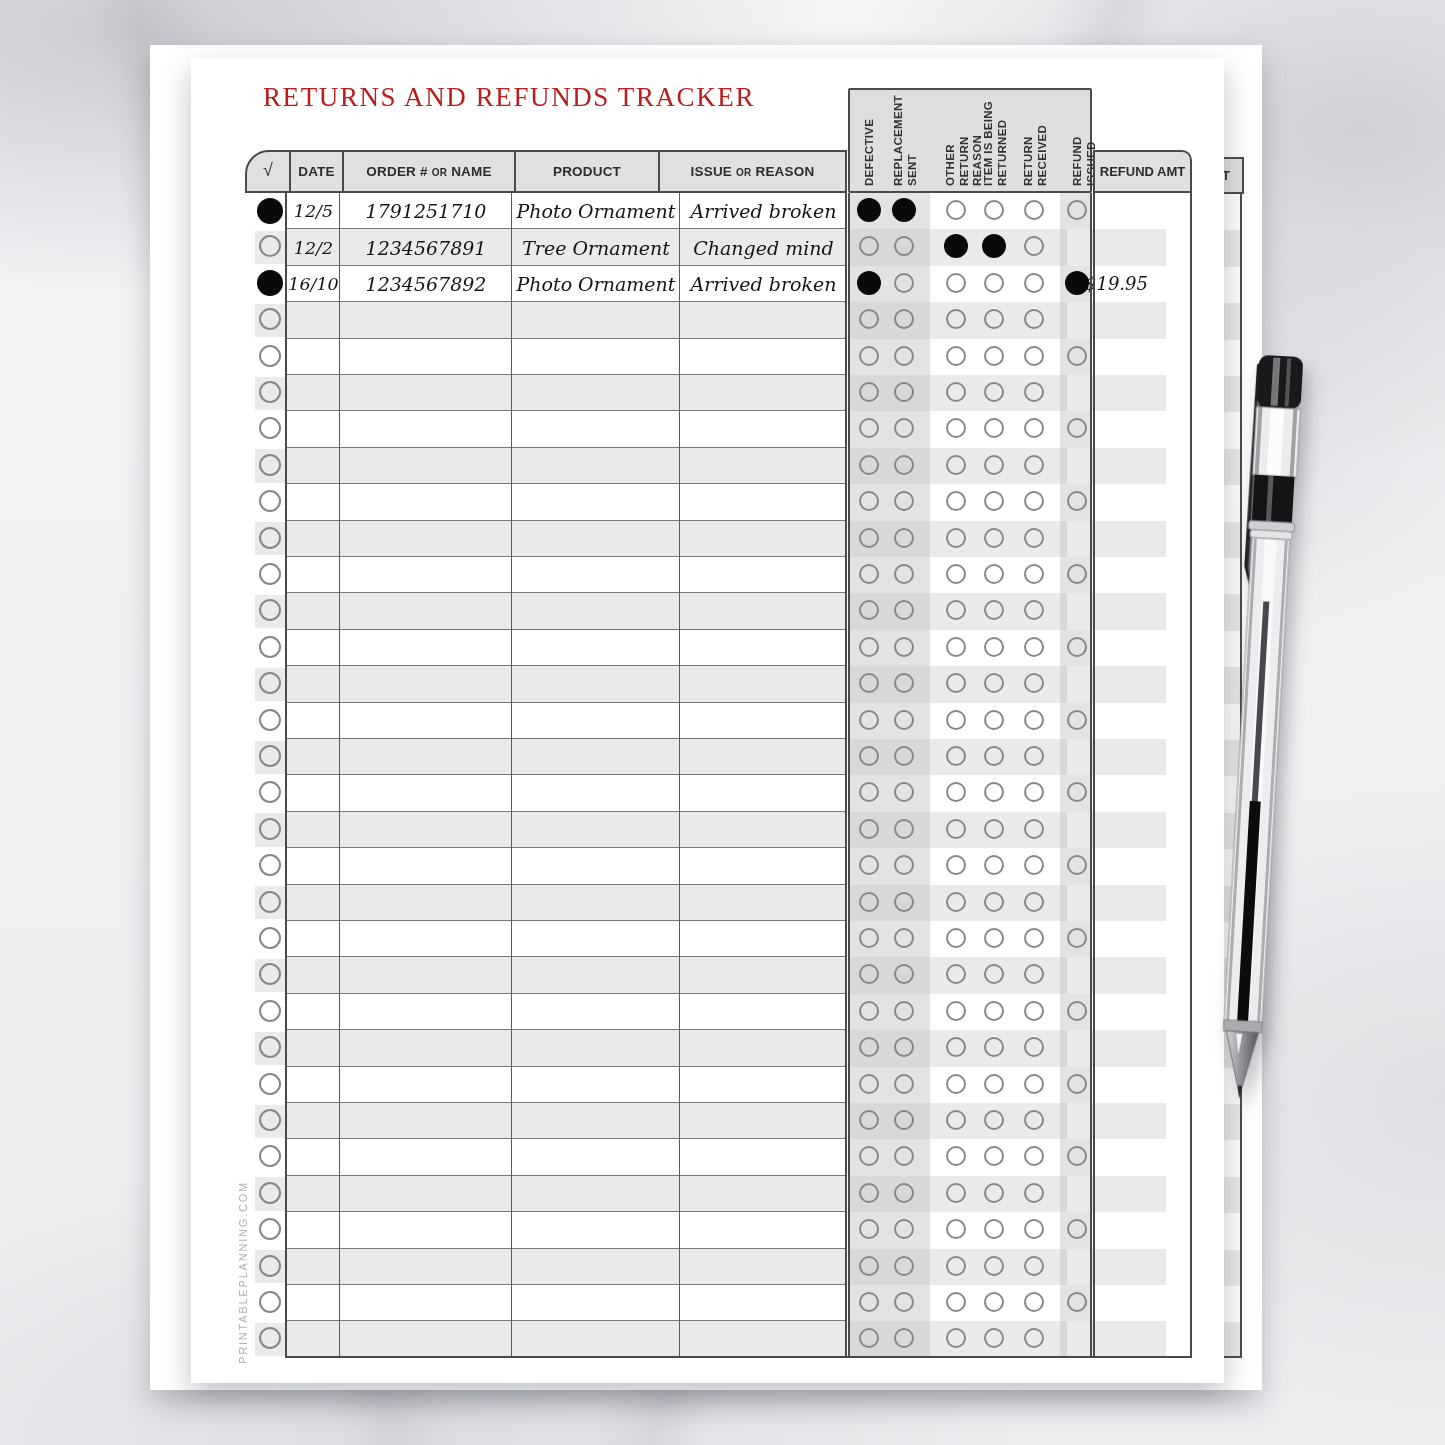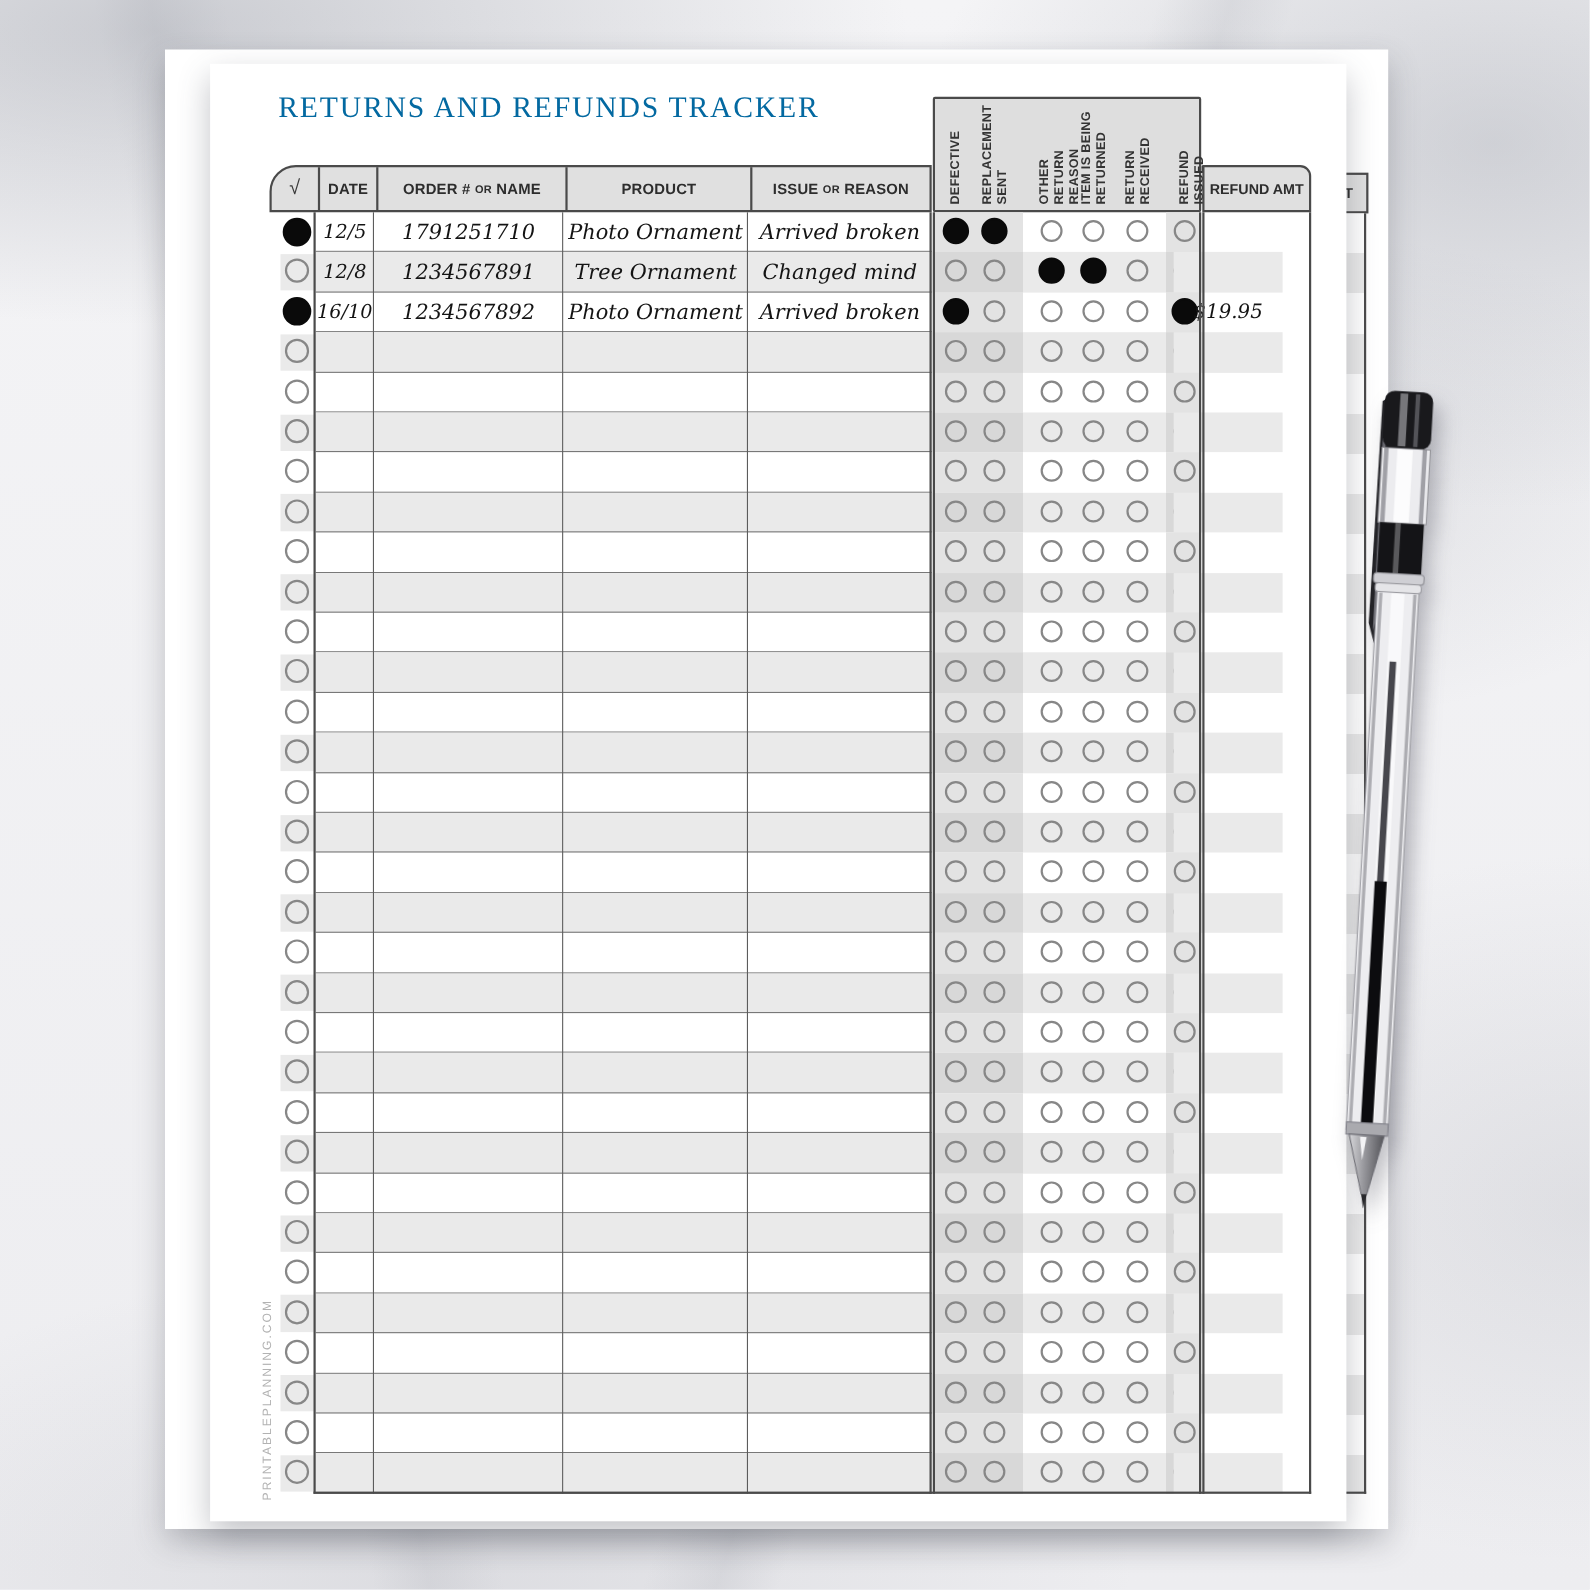--- a/index.html
+++ b/index.html
@@ -24,39 +24,39 @@
 
   
   .bp-hcell{position:absolute;left:1066px;top:112px;width:28px;height:37px;box-sizing:border-box;
     background:#e0e0e0;border:2px solid #4a4a4a;display:flex;align-items:center;padding-left:4px;
     font:700 13px "Liberation Sans",sans-serif;color:#2e2e2e;}
   .bp-stripes{position:absolute;left:1040px;top:149px;width:52px;height:1164px;box-sizing:border-box;
     border-right:2px solid #4a4a4a;border-bottom:2px solid #4a4a4a;
     background:repeating-linear-gradient(180deg,#ffffff 0 36.4px,#eaeaea 36.4px 72.8px);}
 
   
-  .title{position:absolute;left:62px;top:24px;margin:0;
-    font:400 27px/1.15 "Liberation Serif",serif;letter-spacing:1.6px;color:#0369a1;}
+  .title{position:absolute;left:72px;top:24px;margin:0;
+    font:400 27px/1.15 "Liberation Serif",serif;letter-spacing:1.6px;color:#b91c1c;}
 
   .island-header{position:absolute;left:657px;top:30px;width:244px;height:105px;box-sizing:border-box;
     background:#dedede;border:2px solid #4a4a4a;border-radius:2px;}
   .vlabel{position:absolute;bottom:5px;height:94px;
     writing-mode:vertical-rl;transform:rotate(180deg);
     white-space:pre-line;text-align:left;
     font:700 11.5px/13.5px "Liberation Sans",sans-serif;letter-spacing:.3px;color:#333333;}
 
   .main-header{position:absolute;left:54px;top:92px;width:602px;height:43px;box-sizing:border-box;
     display:flex;background:#e0e0e0;border:2px solid #4a4a4a;border-top-left-radius:24px;}
   .hcell{display:flex;align-items:center;justify-content:center;box-sizing:border-box;height:100%;
     font:700 13.5px "Liberation Sans",sans-serif;color:#2d2d2d;letter-spacing:.2px;}
   .hcell + .hcell{border-left:2px solid #4a4a4a;}
   .h-check{width:42px;font:400 18px "Liberation Sans",sans-serif;color:#3a3a3a;padding-bottom:2px;}
   .h-date{width:53px;}
   .h-order{width:172px;}
-  .h-product{width:168px;}
+  .h-product{width:144px;}
   .h-issue{flex:1;}
   .small-or{font-size:10px;font-weight:700;margin:2px 4px 0 4px;}
 
   .refund-header{position:absolute;left:902px;top:92px;width:99px;height:43px;box-sizing:border-box;
     background:#e0e0e0;border:2px solid #4a4a4a;border-radius:0 10px 0 0;
     display:flex;align-items:center;justify-content:center;
     font:700 13px "Liberation Sans",sans-serif;color:#2d2d2d;}
 
   #rows{position:absolute;left:0;top:135px;width:1001px;height:1165px;}
   .row{position:absolute;left:0;width:1001px;height:36.4px;}
@@ -176,21 +176,21 @@
           </div>
           <div class="cell c-refund">
             <span class="hand"></span>
           </div>
           <div class="rline"></div>
         </div>
         <div class="row striped" style="top: 36.4px;">
           <div class="check-stripe"></div>
           <div class="circle check-circle"></div>
           <div class="cell c-date">
-            <span class="hand">12/8</span>
+            <span class="hand">12/2</span>
           </div>
           <div class="cell c-order">
             <span class="hand">1234567891</span>
           </div>
           <div class="cell c-product">
             <span class="hand">Tree Ornament</span>
           </div>
           <div class="cell c-issue">
             <span class="hand">Changed mind</span>
           </div>

